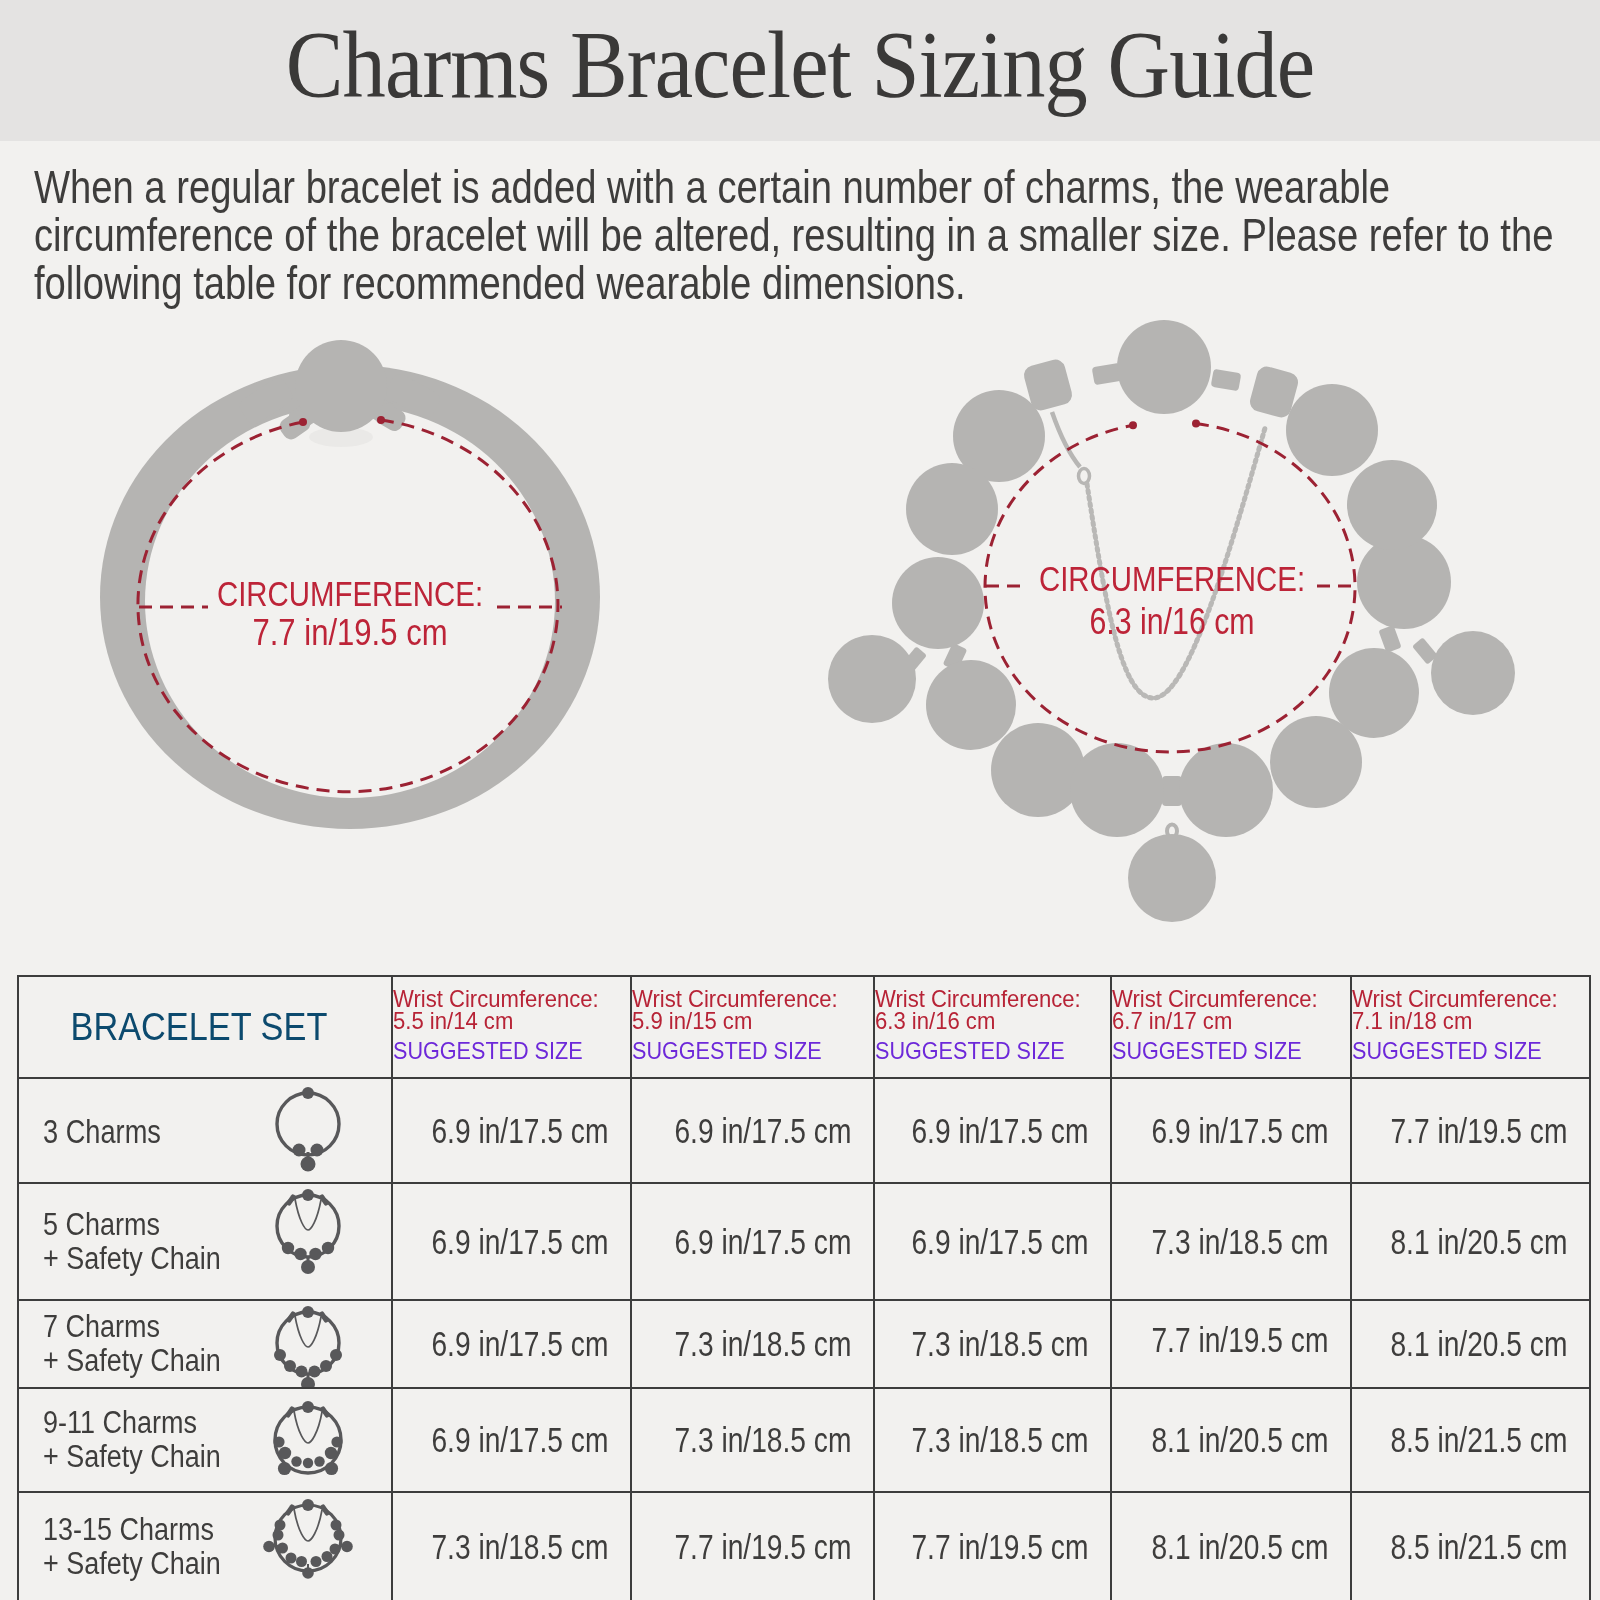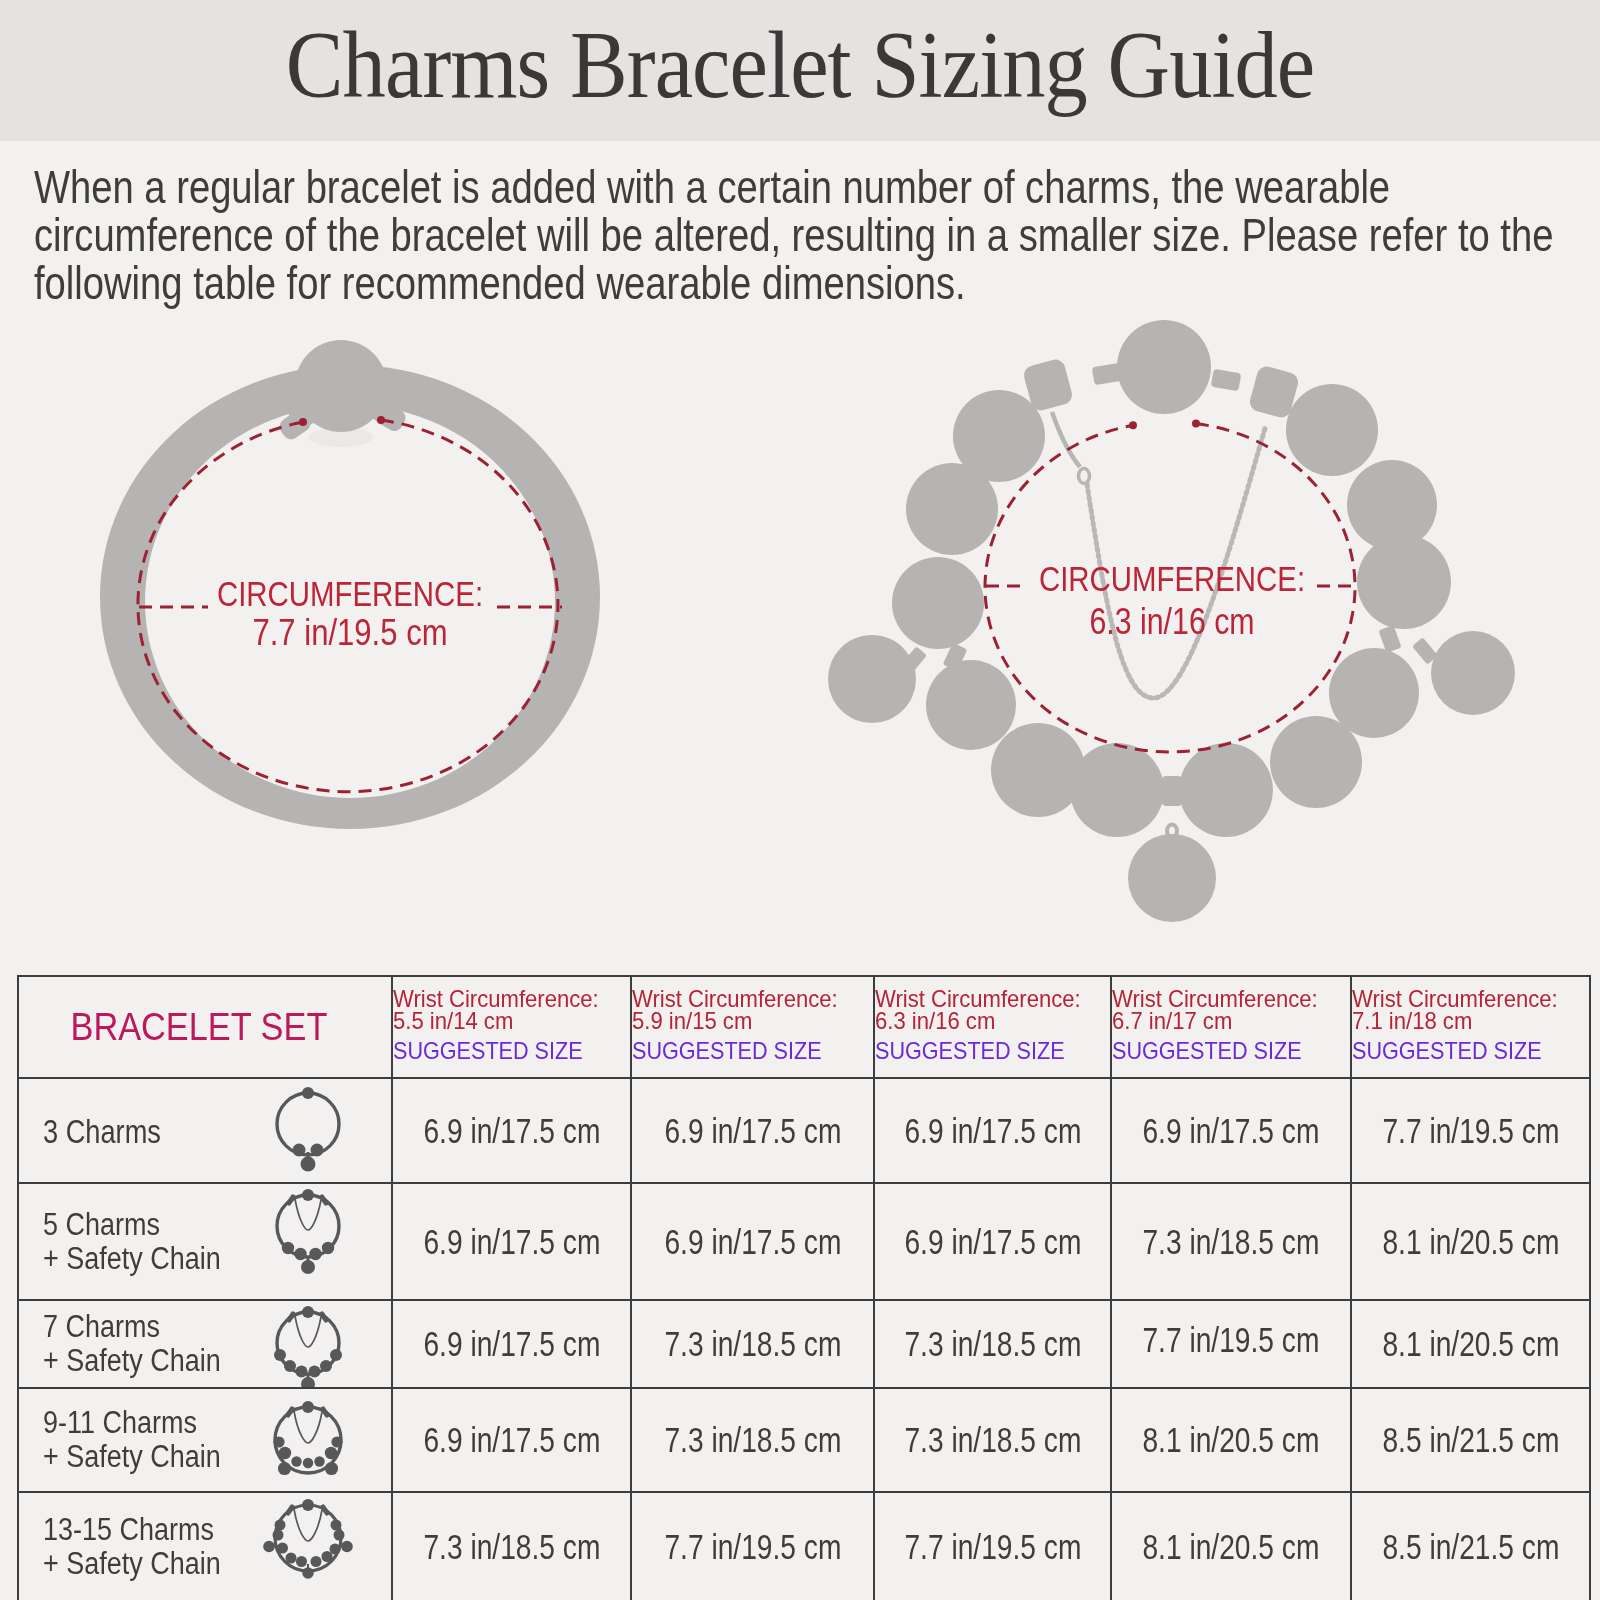--- a/index.html
+++ b/index.html
@@ -8,29 +8,29 @@
   #band{position:absolute;left:0;top:0;width:1600px;height:141px;background:#e4e3e2;}
   #title{position:absolute;left:0;top:10px;width:1600px;text-align:center;
          font-family:"Liberation Serif",serif;font-size:95px;color:#3a3938;white-space:nowrap;}
   #title span{display:inline-block;transform:scaleX(0.91);transform-origin:50% 50%;letter-spacing:-1px;}
   #para{position:absolute;left:34px;top:163px;font-size:46px;line-height:48px;color:#3e3d3c;white-space:nowrap;}
   #para span{display:inline-block;transform:scaleX(0.83);transform-origin:0 0;}
   .ill{position:absolute;}
   table{border-collapse:collapse;position:absolute;left:17px;top:975px;table-layout:fixed;width:1572px;}
   td{border:2px solid #3d3d3d;padding:0;vertical-align:middle;color:#3e3d3c;overflow:hidden;}
   td.lab{text-align:left;}
-  td.dat{text-align:center;font-size:35px;}
+  td.dat{text-align:right;font-size:35px;}
   td.dat span{display:inline-block;transform:scaleX(0.805);transform-origin:50% 50%;white-space:nowrap;}
   .hred{color:#b72336;font-size:24px;line-height:22px;}
   .hsug{color:#6d28d9;font-size:24px;line-height:30px;margin-top:4px;}
   .hwrap{text-align:left;white-space:nowrap;}
   .hwrap span{display:inline-block;transform-origin:0 50%;}
   .hred span{transform:scaleX(0.92);}
   .hsug span{transform:scaleX(0.90);}
-  #bset{font-size:39px;color:#be185d;text-align:center;padding-right:13px;}
+  #bset{font-size:39px;color:#0c4a6e;text-align:center;padding-right:13px;}
   #bset span{display:inline-block;transform:scaleX(0.88);transform-origin:50% 50%;}
   .lwrap{padding-left:24px;font-size:31px;line-height:34px;white-space:nowrap;}
   .lwrap span{display:inline-block;transform:scaleX(0.87);transform-origin:0 50%;}
 </style>
 </head>
 <body>
 <div id="page">
   <div id="band"></div>
   <div id="title"><span>Charms Bracelet Sizing Guide</span></div>
   <div id="para"><span>When a regular bracelet is added with a certain number of charms, the wearable<br>circumference of the bracelet will be altered, resulting in a smaller size. Please refer to the<br>following table for recommended wearable dimensions.</span></div>

